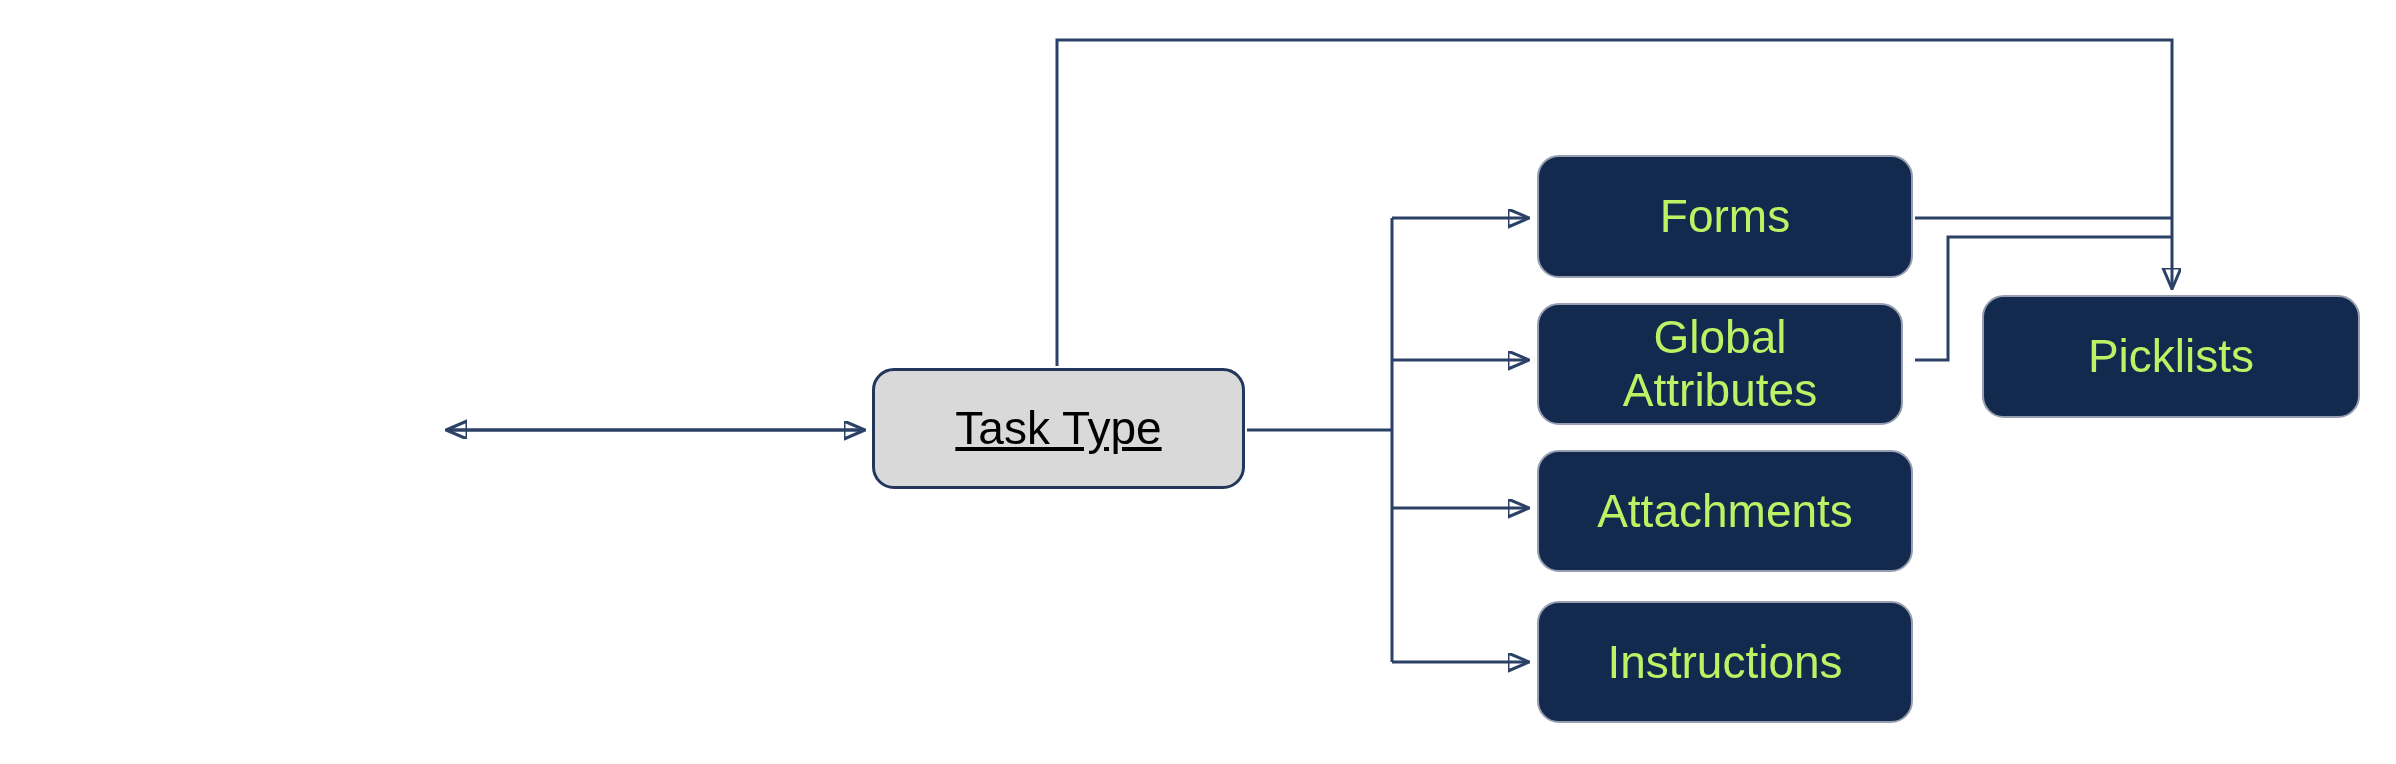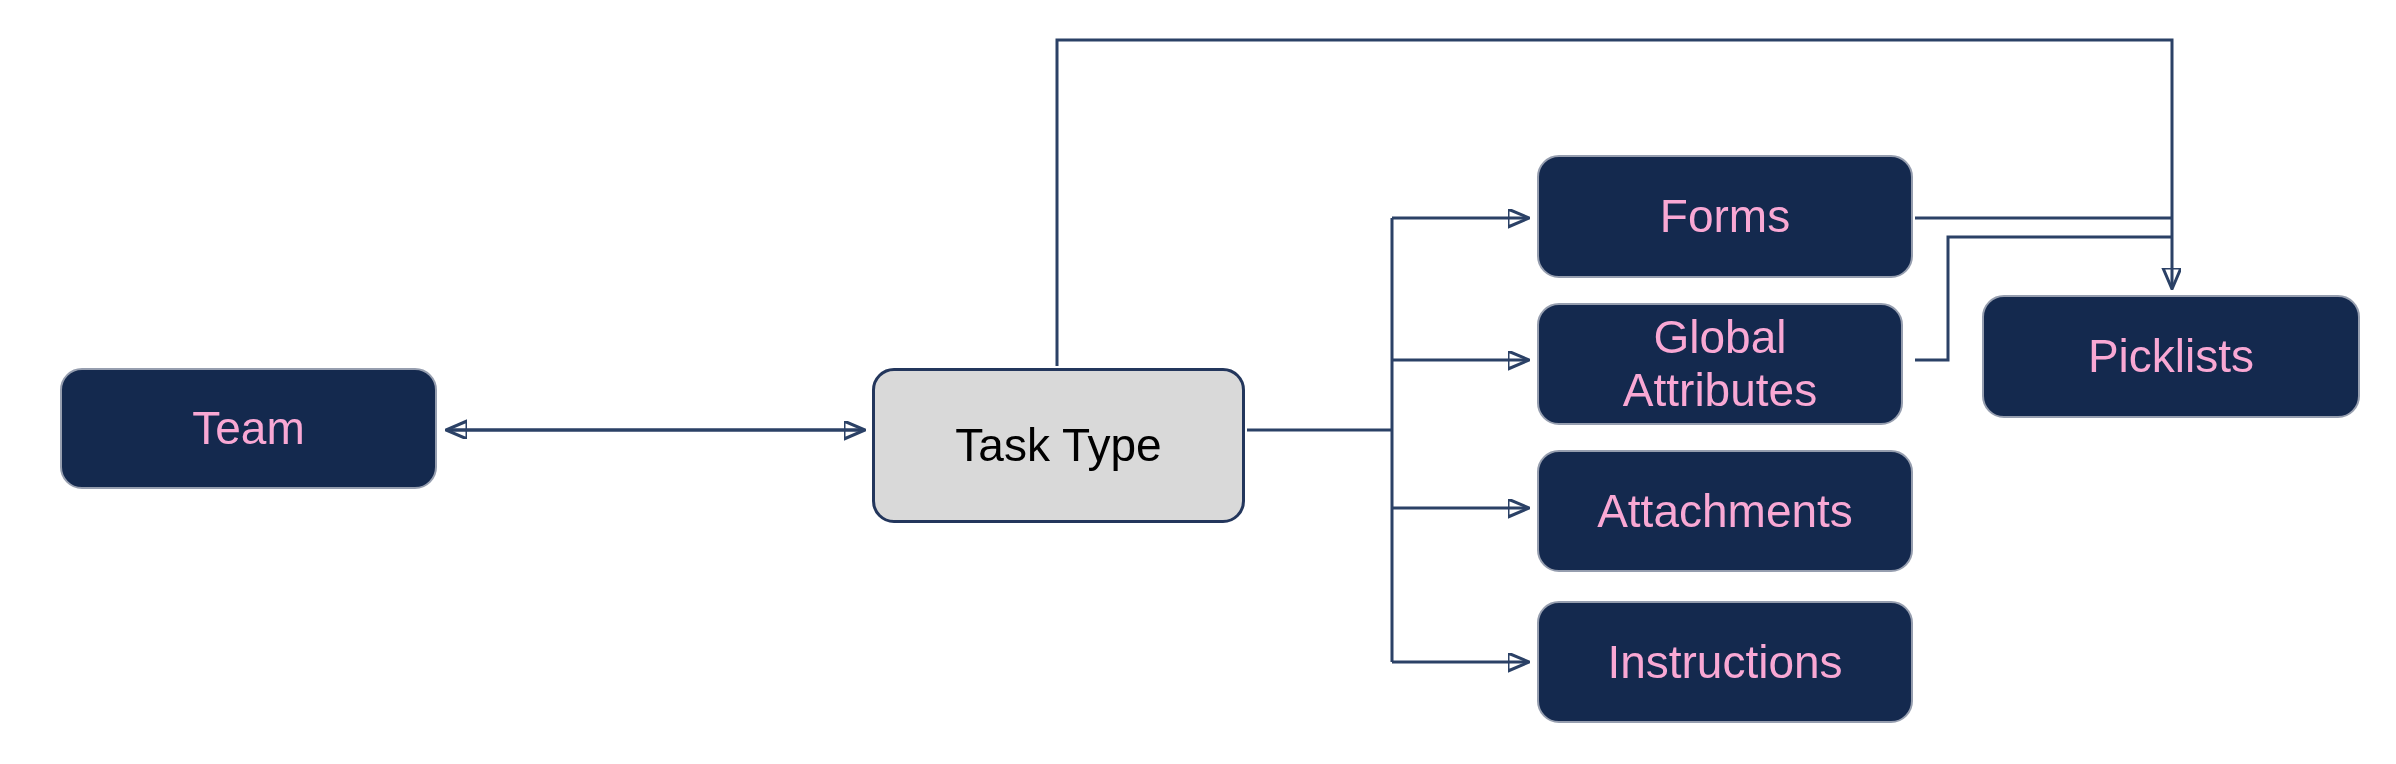--- a/index.html
+++ b/index.html
@@ -33,39 +33,39 @@
     box-sizing: border-box;
     border-radius: 22px;
     display: flex;
     align-items: center;
     justify-content: center;
     text-align: center;
   }
   .node-dark {
     background: #14294E;
     border: 2px solid #969EAF;
-    color: #f9a8d4;
+    color: #bef264;
     font-size: 46px;
   }
   .node-gray {
     background: #D9D9D9;
     border: 3px solid #23365C;
     color: #000000;
     font-size: 46px;
   }
   .node-label {
     line-height: 1.15;
     padding: 0 10px;
   }
   .node-label.wrap {
     max-width: 300px; 
   }
   
   #node-team          { left: 60px;   top: 368px; width: 377px; height: 121px; }
-  #node-task-type     { left: 872px;  top: 368px; width: 373px; height: 155px; }
+  #node-task-type     { left: 872px;  top: 368px; width: 373px; height: 121px; text-decoration: underline; }
   #node-forms         { left: 1537px; top: 155px; width: 376px; height: 123px; }
   #node-global-attrs  { left: 1537px; top: 303px; width: 366px; height: 122px; }
   #node-attachments   { left: 1537px; top: 450px; width: 376px; height: 122px; }
   #node-instructions  { left: 1537px; top: 601px; width: 376px; height: 122px; }
   #node-picklists     { left: 1982px; top: 295px; width: 378px; height: 123px; text-align: center; }
 </style>
 </head>
 <body>
 
 <div id="canvas">
@@ -88,23 +88,20 @@
 
     <path d="M 1247 430 L 1392 430"></path>
     <path d="M 1392 218 L 1392 662"></path>
 
     <path d="M 1392 218 L 1528 218" marker-end="url(#arrow)"></path>
     <path d="M 1392 360 L 1528 360" marker-end="url(#arrow)"></path>
     <path d="M 1392 508 L 1528 508" marker-end="url(#arrow)"></path>
     <path d="M 1392 662 L 1528 662" marker-end="url(#arrow)"></path>
   </svg>
 
-  <div class="node node-dark" id="node-team">
-    <span class="node-label">Team</span>
-  </div>
 
   <div class="node node-gray" id="node-task-type">
     <span class="node-label">Task Type</span>
   </div>
 
   <div class="node node-dark" id="node-forms">
     <span class="node-label">Forms</span>
   </div>
 
   <div class="node node-dark" id="node-global-attrs">

